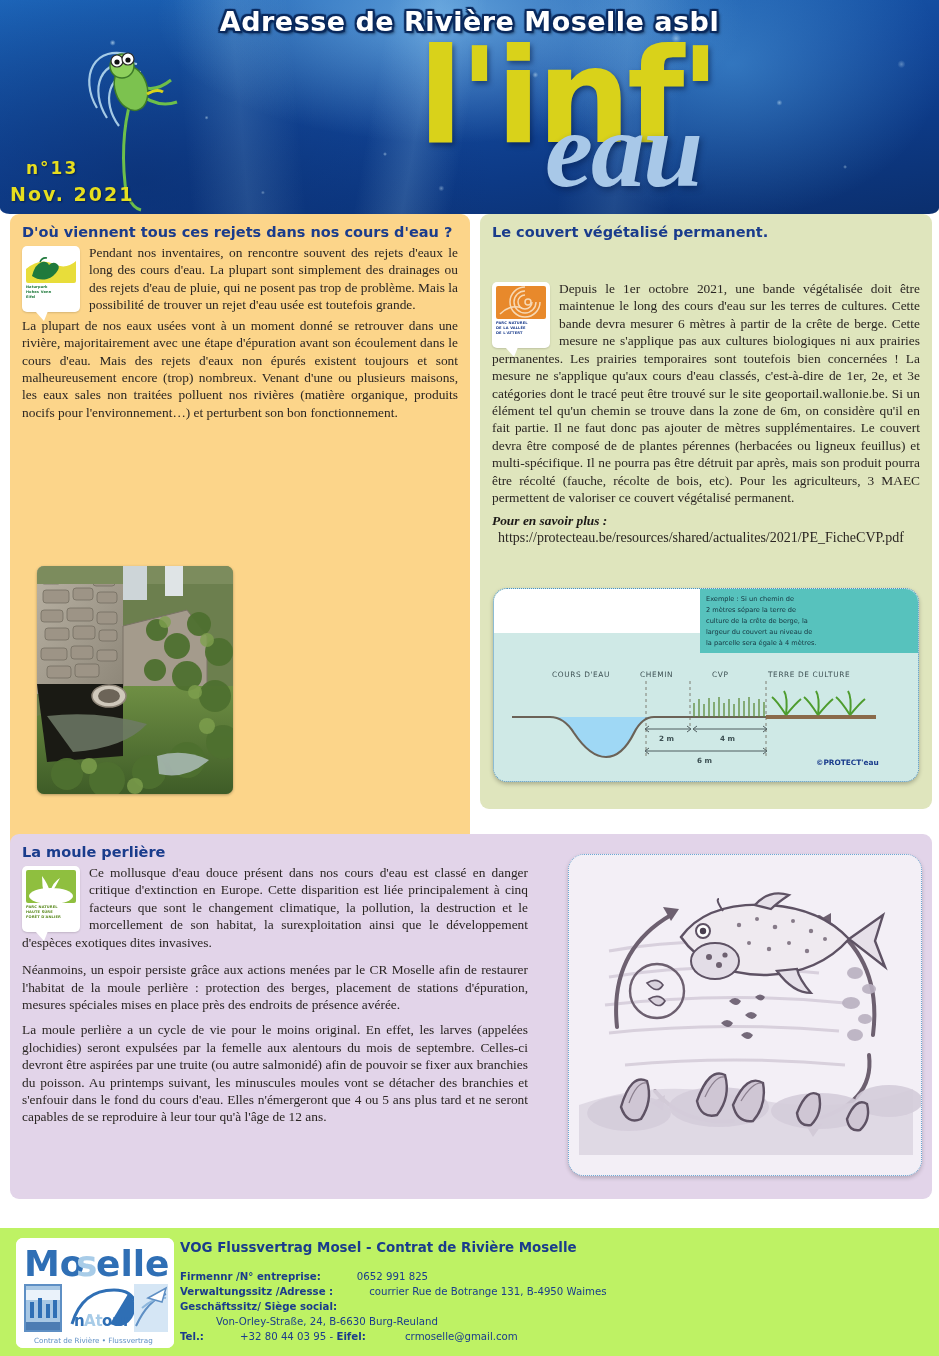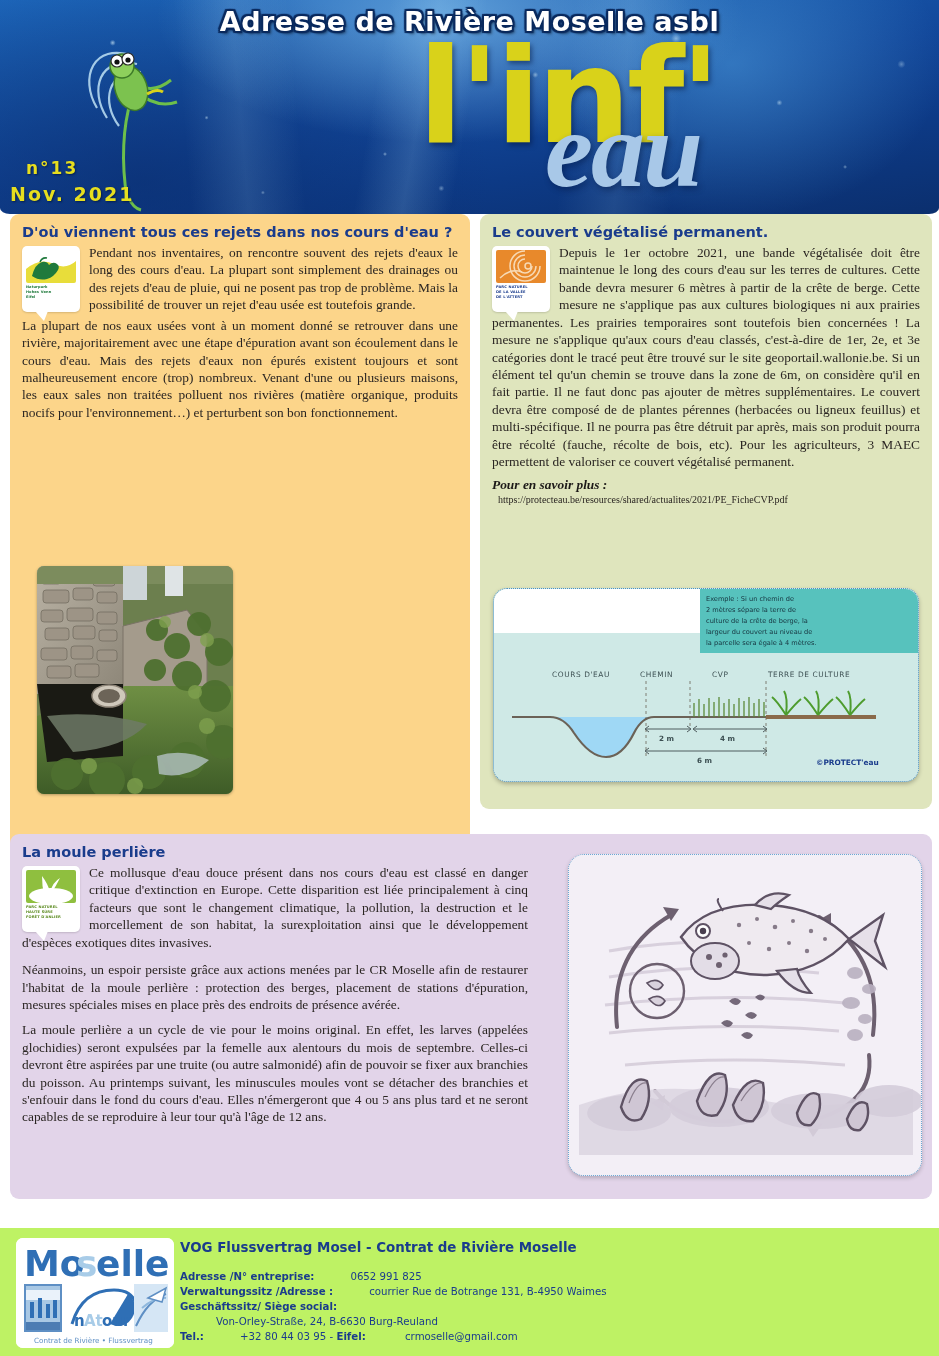--- a/index.html
+++ b/index.html
@@ -188,21 +188,21 @@
     box-shadow:0 2px 4px rgba(0,0,0,.2);
   }
 
   .savoir{
     font-family:"Liberation Serif", serif;
     font-style:italic;font-weight:bold;font-size:13.4px;color:#1d1a18;
     margin:5px 0 1px 0;
   }
   .url{
     font-family:"Liberation Serif", serif;
-    font-size:10px;color:#2a2522;margin:0 0 0 6px;
+    font-size:14px;color:#2a2522;margin:0 0 0 6px;
   }
 
   
   .footer{
     position:absolute;top:1228px;left:0;width:939px;height:128px;
     background:#bef264;
   }
   .foot-logo{
     position:absolute;left:16px;top:10px;width:158px;height:110px;
     background:#ffffff;border-radius:7px;overflow:hidden;
@@ -351,21 +351,21 @@
         <path d="M120 190 Q146 182 172 194 Q150 214 122 208 Z" fill="#b9c7cc" opacity=".75"></path>
       </svg>
     </div>
   </div>
 
   <div class="panel panel-green">
     <div style="padding:10px 12px 0 12px;">
       <div class="p-title">Le couvert végétalisé permanent.</div>
     </div>
 
-    <div style="padding:4px 12px 0 12px;">
+    <div style="padding:4px 12px 0 12px;margin-top:36px;">
       <div class="logo-badge">
         <div class="logo-img">
           <svg viewBox="0 0 50 33" width="50" height="33">
             <rect width="50" height="33" fill="#e8892b"></rect>
             <g fill="none" stroke="#f7d9b4" stroke-width="1.5">
               <path d="M32 16 m-3 0 a3 3 0 1 0 6 0 a3 3 0 1 0 -6 0"></path>
               <path d="M36 16 a7 7 0 1 1 -7 -7"></path>
               <path d="M40 16 a11 11 0 1 1 -11 -11"></path>
               <path d="M44 16 a15 15 0 1 1 -15 -15"></path>
               <path d="M4 28 q10 -10 22 -6"></path>
@@ -616,21 +616,21 @@
       <path d="M126 70 q14 -12 24 -10" fill="none" stroke="#8fb8dd" stroke-width="2"></path>
       <path d="M132 60 l18 -10 l-4 14 z" fill="#ffffff" stroke="#5e8fc4" stroke-width="1.5"></path>
       <text x="18" y="105" font-family="DejaVu Sans, sans-serif" font-size="7.2" fill="#5e8fc4">Contrat de Rivière • Flussvertrag</text>
     </svg>
   </div>
 
   <div class="foot-main">
     <div class="foot-title">VOG Flussvertrag Mosel - Contrat de Rivière Moselle</div>
 
     <p class="foot-line">
-      <b>Adresse /N° entreprise:</b><span class="lt">0652 991 825</span>
+      <b>Firmennr /N° entreprise:</b><span class="lt">0652 991 825</span>
     </p>
     <p class="foot-line">
       <b>Verwaltungssitz /Adresse :</b><span class="lt">courrier Rue de Botrange 131,  B-4950 Waimes</span>
     </p>
     <p class="foot-line">
       <b>Geschäftssitz/ Siège social:</b>
     </p>
     <p class="foot-line">
       <span class="lt">Von-Orley-Straße, 24,  B-6630 Burg-Reuland</span>
     </p>

